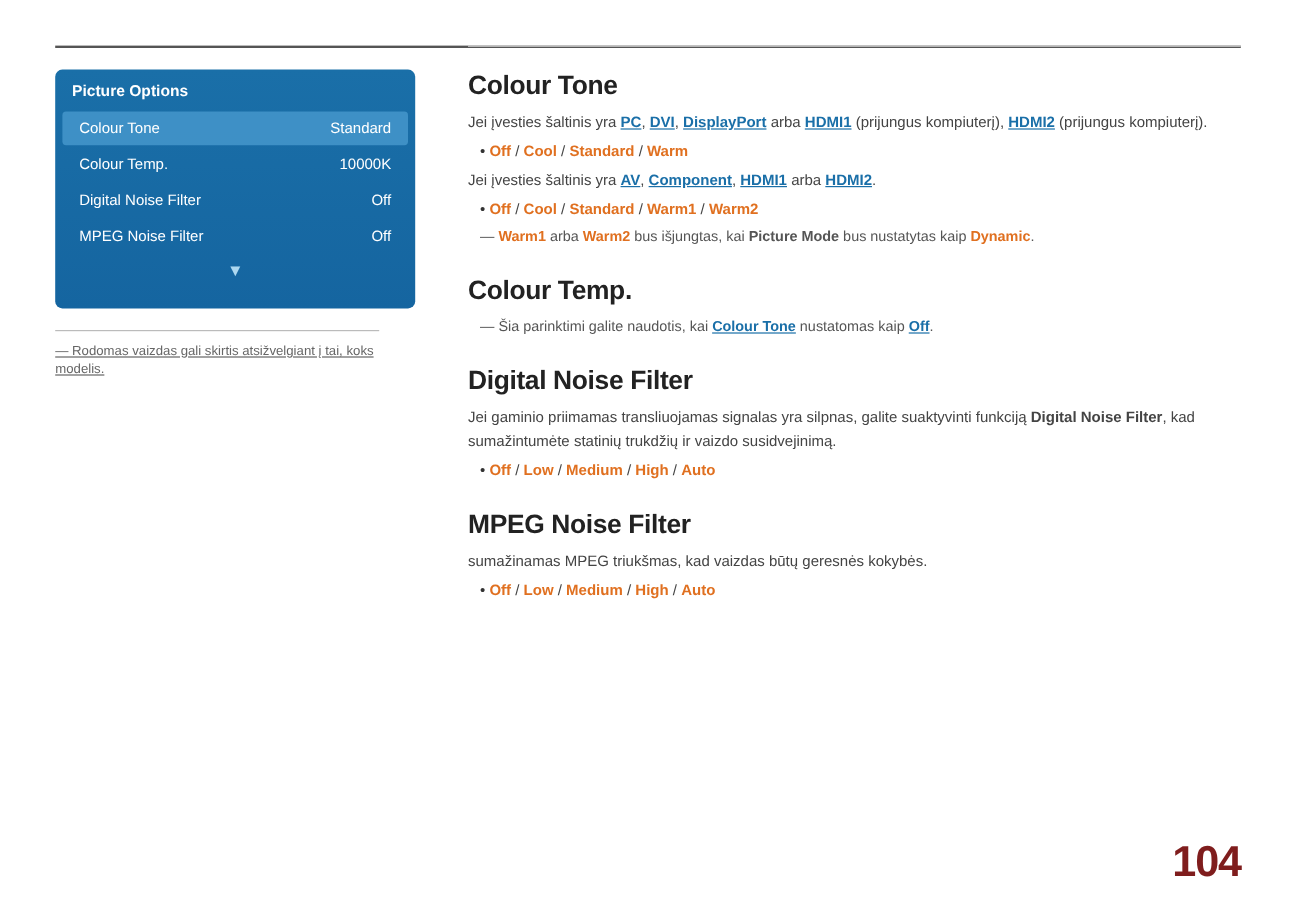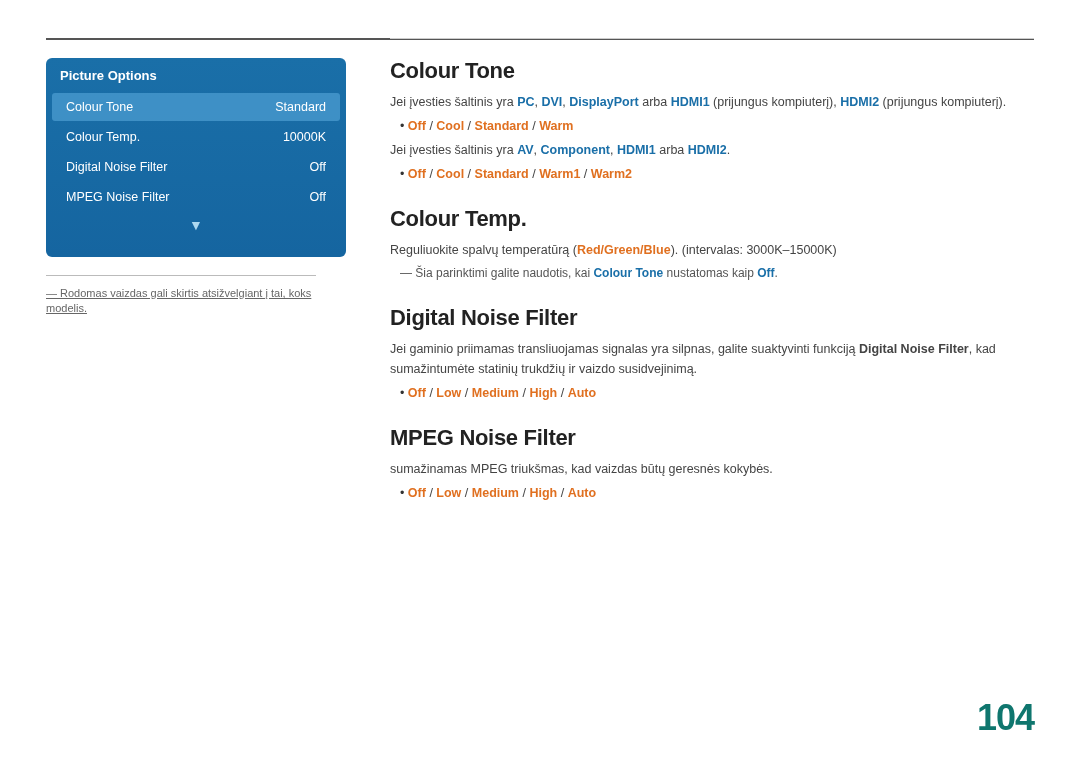--- a/index.html
+++ b/index.html
@@ -156,31 +156,31 @@
     }
 
     .dash-list li {
       font-size: 12px;
       color: #555;
       line-height: 1.6;
       margin-bottom: 2px;
     }
 
     
-    .blue { color: #1a6fa8; }
+    .blue { color: #1a6fa8; text-decoration: underline; }
     .orange { color: #e07020; }
 
     
     .page-number {
       position: absolute;
       bottom: 24px;
       right: 46px;
       font-size: 36px;
       font-weight: bold;
-      color: #0f766e;
+      color: #7f1d1d;
       letter-spacing: -1px;
     }
 
     
     .main-top-rule {
       position: absolute;
       top: 38px;
       left: 390px;
       right: 46px;
       height: 1px;
@@ -240,30 +240,30 @@
       </ul>
       <p style="margin-top:4px;">
         Jei įvesties šaltinis yra <strong class="blue">AV</strong>, <strong class="blue">Component</strong>, <strong class="blue">HDMI1</strong> arba <strong class="blue">HDMI2</strong>.
       </p>
       <ul class="bullet-list">
         <li>
           <strong class="orange">Off</strong> / <strong class="orange">Cool</strong> / <strong class="orange">Standard</strong> / <strong class="orange">Warm1</strong> / <strong class="orange">Warm2</strong>
         </li>
       </ul>
       <ul class="dash-list">
+        <li>
+          <span class="orange"><strong>Warm1</strong></span> arba <span class="orange"><strong>Warm2</strong></span> bus išjungtas, kai <strong>Picture Mode</strong> bus nustatytas kaip <span class="orange"><strong>Dynamic</strong></span>.
+        </li>
       </ul>
     </div>
   </div>
 
   <div class="section">
     <div class="section-title">Colour Temp.</div>
     <div class="section-body">
-      <p>
-        Reguliuokite spalvų temperatūrą (<span class="orange"><strong>Red/Green/Blue</strong></span>). (intervalas: 3000K–15000K)
-      </p>
       <ul class="dash-list">
         <li>
           Šia parinktimi galite naudotis, kai <strong class="blue">Colour Tone</strong> nustatomas kaip <strong class="blue">Off</strong>.
         </li>
       </ul>
     </div>
   </div>
 
   <div class="section">
     <div class="section-title">Digital Noise Filter</div>

